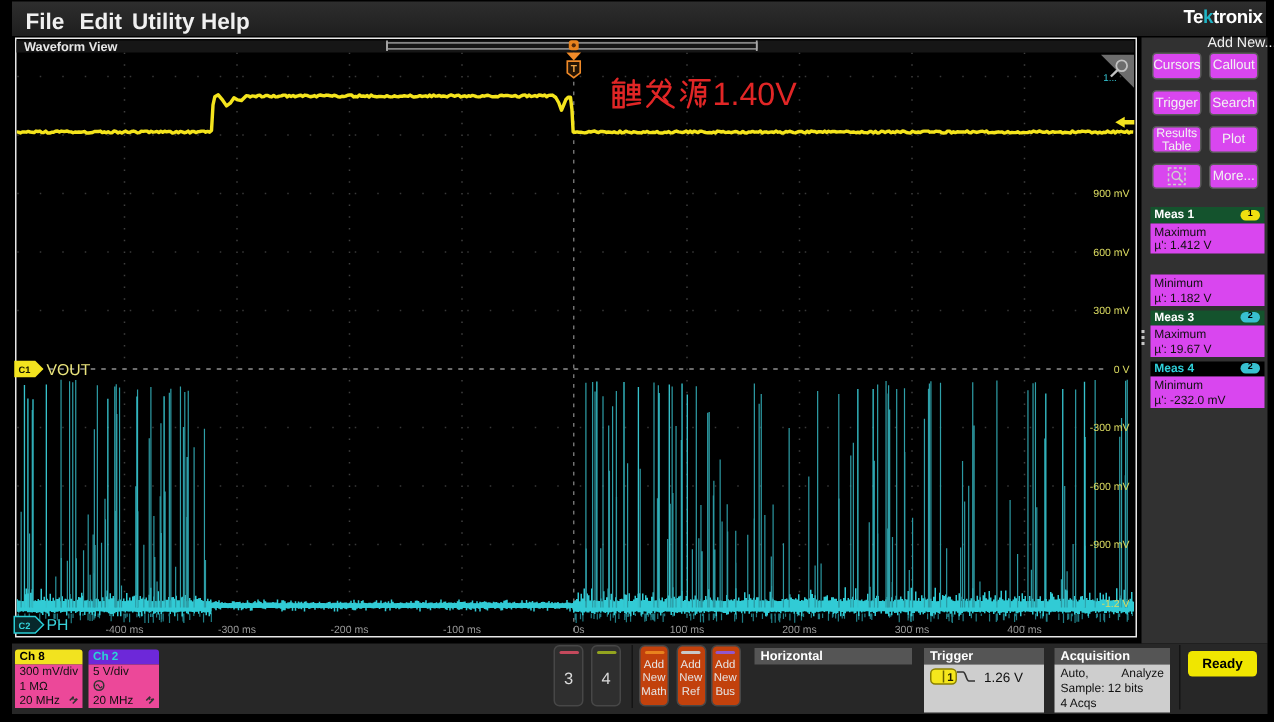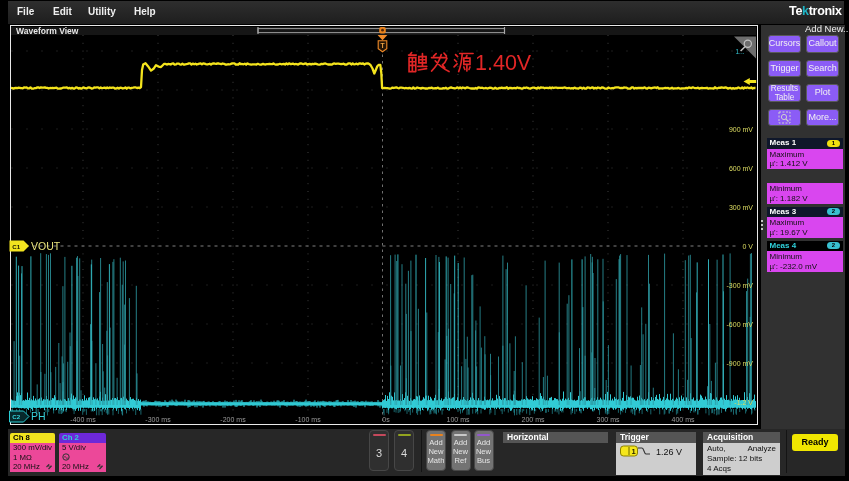--- a/index.html
+++ b/index.html
@@ -1,35 +1,35 @@
 <!DOCTYPE html>
 <html><head><meta charset="utf-8"><style>
 *{margin:0;padding:0;box-sizing:border-box}
 body{width:849px;height:481px;background:#000;font-family:"Liberation Sans",sans-serif;position:relative;overflow:hidden}
 .abs{position:absolute}
-.menubar{left:8px;top:1px;width:836px;height:23px;background:linear-gradient(#2e2e2e,#1e1e1e);color:#f0f0f0;font-size:10px;font-weight:bold}
+.menubar{left:8px;top:1px;width:836px;height:23px;background:linear-gradient(#2e2e2e,#1e1e1e);color:#f0f0f0;font-size:15px;font-weight:bold}
 .menubar span{position:absolute;top:5px}
 .logo{left:789px;top:4px;font-size:12.5px;font-weight:bold;color:#fff;letter-spacing:-0.3px}
 .logo b{color:#1fb4c5}
 .wfpanel{left:9.5px;top:25px;width:748px;height:399.5px;border:1.5px solid #e8e8e8;background:#000}
 .tabbar{left:11px;top:26.5px;width:745px;height:8.5px;background:#161616}
 .tabtxt{left:16px;top:26px;font-size:8.5px;font-weight:bold;color:#e8e8e8}
 .sidebar{left:761px;top:25px;width:84px;height:404px;background:#313131}
 .addnew{left:788px;top:23px;width:80px;text-align:center;font-size:9.5px;font-weight:normal;color:#f2f2f2}
-.sbtn{background:#8b5cf6;border:1px solid #5a5a5a;border-radius:3px;color:#f2f2f2;font-size:9px;display:flex;align-items:center;justify-content:center;text-align:center;line-height:9px}
-.mhead{left:766.5px;width:76.5px;height:10.5px;background:#0f172a;color:#fff;font-size:8px;font-weight:bold;padding:0 3px;line-height:10.5px}
+.sbtn{background:#d946ef;border:1px solid #5a5a5a;border-radius:3px;color:#f2f2f2;font-size:9px;display:flex;align-items:center;justify-content:center;text-align:center;line-height:9px}
+.mhead{left:766.5px;width:76.5px;height:10.5px;background:#14532d;color:#fff;font-size:8px;font-weight:bold;padding:0 3px;line-height:10.5px}
 .mpill{position:absolute;right:3px;top:1.8px;width:13px;height:7px;border-radius:3.5px;background:#f0e010;color:#000;font-size:6px;font-weight:bold;text-align:center;line-height:7px}
 .cpill{background:#38c0d0}
 .mbody{left:766.5px;width:76.5px;height:20.5px;background:#d946ef;color:#101010;font-size:8px;padding:1px 3px;line-height:9.5px}
 .footer{left:8px;top:429px;width:837px;height:47px;background:#272727}
 .chhead{height:9.5px;font-size:7.8px;font-weight:bold;padding-left:3px;line-height:9.5px;border-radius:2px 2px 0 0}
 .chbody{background:#ec4899;color:#111;font-size:7.8px;padding:0.5px 3px;line-height:9.6px;height:29px;position:relative}
 .fbtn{width:20px;height:40.5px;background:#2f2f2f;border:1px solid #474747;border-radius:4px;color:#dadada;text-align:center}
 .fbtn .cl{margin:2.5px auto 0;width:13px;height:2px;border-radius:1px}
-.addbtn{width:20px;height:40.5px;background:#737373;border:1px solid #474747;border-radius:4px;color:#e6e6e6;text-align:center;font-size:7.6px;line-height:9px}
+.addbtn{width:20px;height:40.5px;background:#c2410c;border:1px solid #474747;border-radius:4px;color:#e6e6e6;text-align:center;font-size:7.6px;line-height:9px}
 .panel .hd{height:11px;background:#555;color:#fff;font-size:8.5px;font-weight:bold;padding-left:4px;line-height:11px}
 .panel .bd{background:#cecece;color:#111;font-size:8px;line-height:10.3px;padding:0.5px 4px;position:relative}
 </style></head><body>
 <div class="abs menubar">
     <span style="left:9px">File</span>
     <span style="left:45px">Edit</span>
     <span style="left:80px">Utility</span>
     <span style="left:126px">Help</span>
   </div>
 <div class="abs logo">Te<b>k</b>tronix</div>

